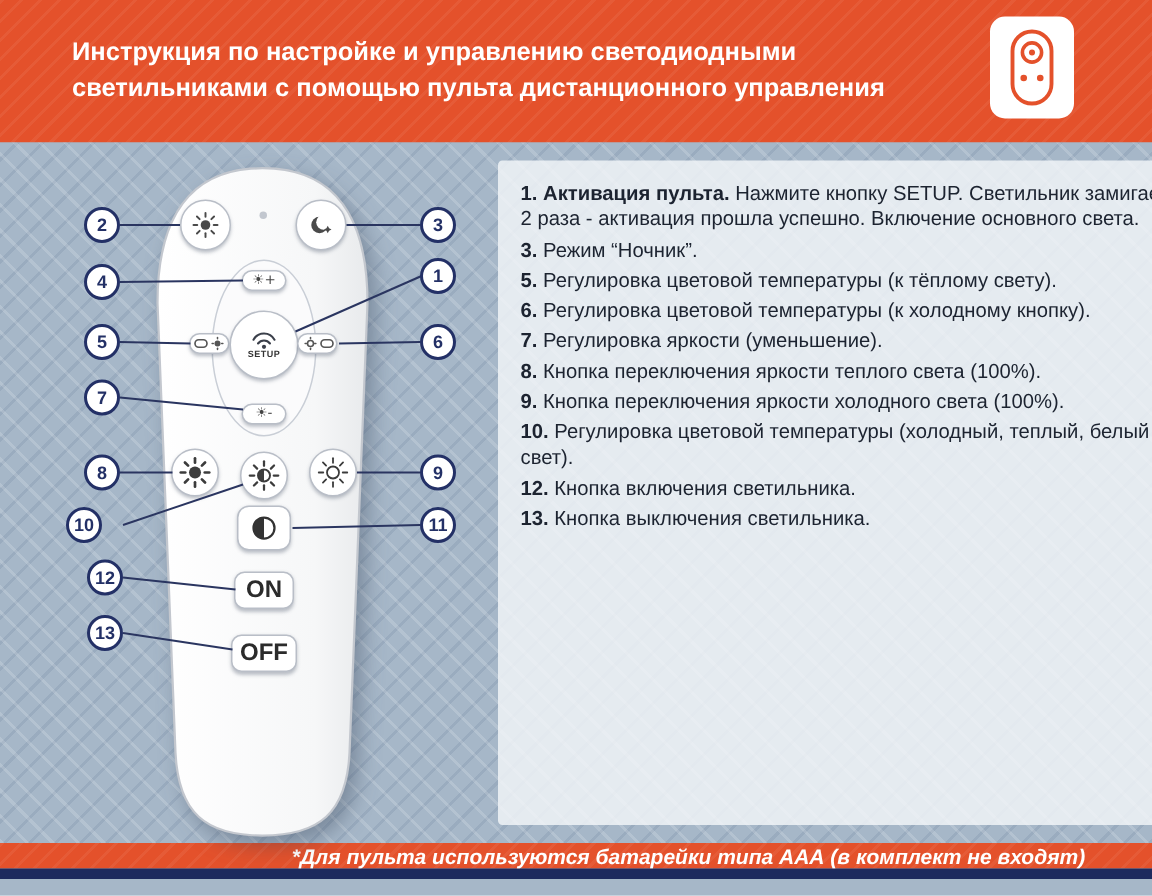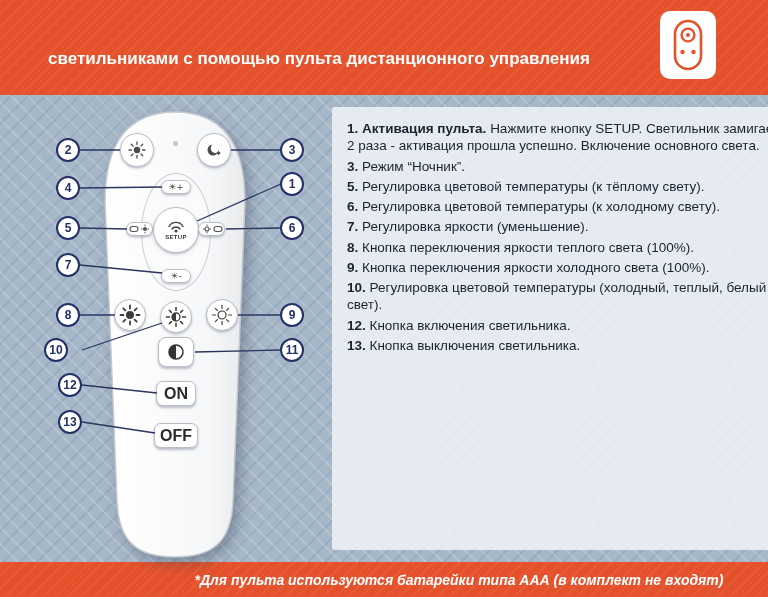--- a/index.html
+++ b/index.html
@@ -57,35 +57,35 @@
     position:absolute; left:332px; top:12px; width:468px; height:443px; z-index:4;
     background:rgba(243,246,249,.82); border-radius:3px;
     padding:13px 15px; color:#1c2330; font-size:13.5px; line-height:1.28;
   }
   .instr { margin-bottom:3px; }
   .b { font-weight:bold; }
   .b:empty { display:none; }
 
   
   .footer {
-    height:36px; background:#e4512b;
+    height:17px; background:#e4512b;
     background-image:repeating-linear-gradient(135deg, rgba(255,255,255,.06) 0 2px, transparent 2px 9px);
     color:#fff; font-size:14px; font-weight:bold; font-style:italic;
     display:flex; align-items:center; justify-content:center; padding-left:150px;text-align:right;
   }
   .bottombar { height:7px; background:#1d2a5e; }
 </style>
 </head>
 <body>
 
 <div class="page">
 
   <div class="header">
     <h1>
-      <br>
+      <span>Инструкция по настройке и управлению светодиодными</span><br>
       <span>светильниками с помощью пульта дистанционного управления</span>
     </h1>
     <div class="hdr-icon-box">
       <svg width="34" height="52" viewBox="0 0 34 52">
         <rect x="4" y="2" width="26" height="48" rx="13" fill="none" stroke="#e4512b" stroke-width="2.6"></rect>
         <circle cx="17" cy="16" r="6.4" fill="none" stroke="#e4512b" stroke-width="2.4"></circle>
         <circle cx="17" cy="16" r="2" fill="#e4512b"></circle>
         <circle cx="11.5" cy="33" r="2.2" fill="#e4512b"></circle>
         <circle cx="22.5" cy="33" r="2.2" fill="#e4512b"></circle>
       </svg>
@@ -265,21 +265,21 @@
     <div class="callout" style="left:280px; top:208px;">9</div>
     <div class="callout" style="left:44px;  top:243px;">10</div>
     <div class="callout" style="left:280px; top:243px;">11</div>
     <div class="callout" style="left:58px;  top:278px;">12</div>
     <div class="callout" style="left:58px;  top:315px;">13</div>
 
     <div class="panel">
       <div class="instr"><span class="b">1.</span> <span class="b">Активация пульта.</span> <span>Нажмите кнопку SETUP. Светильник замигает 2 раза - активация прошла успешно. Включение основного света.</span></div>
       <div class="instr"><span class="b">3.</span>  <span>Режим “Ночник”.</span></div>
       <div class="instr"><span class="b">5.</span>  <span>Регулировка цветовой температуры (к тёплому свету).</span></div>
-      <div class="instr"><span class="b">6.</span>  <span>Регулировка цветовой температуры (к холодному свету).</span></div>
+      <div class="instr"><span class="b">6.</span>  <span>Регулировка цветовой температуры (к холодному кнопку).</span></div>
       <div class="instr"><span class="b">7.</span>  <span>Регулировка яркости (уменьшение).</span></div>
       <div class="instr"><span class="b">8.</span>  <span>Кнопка переключения яркости теплого света (100%).</span></div>
       <div class="instr"><span class="b">9.</span>  <span>Кнопка переключения яркости холодного света (100%).</span></div>
       <div class="instr"><span class="b">10.</span>  <span>Регулировка цветовой температуры (холодный, теплый, белый свет).</span></div>
       <div class="instr"><span class="b">12.</span>  <span>Кнопка включения светильника.</span></div>
       <div class="instr"><span class="b">13.</span>  <span>Кнопка выключения светильника.</span></div>
     </div>
   </div>
 
   <div class="footer">

